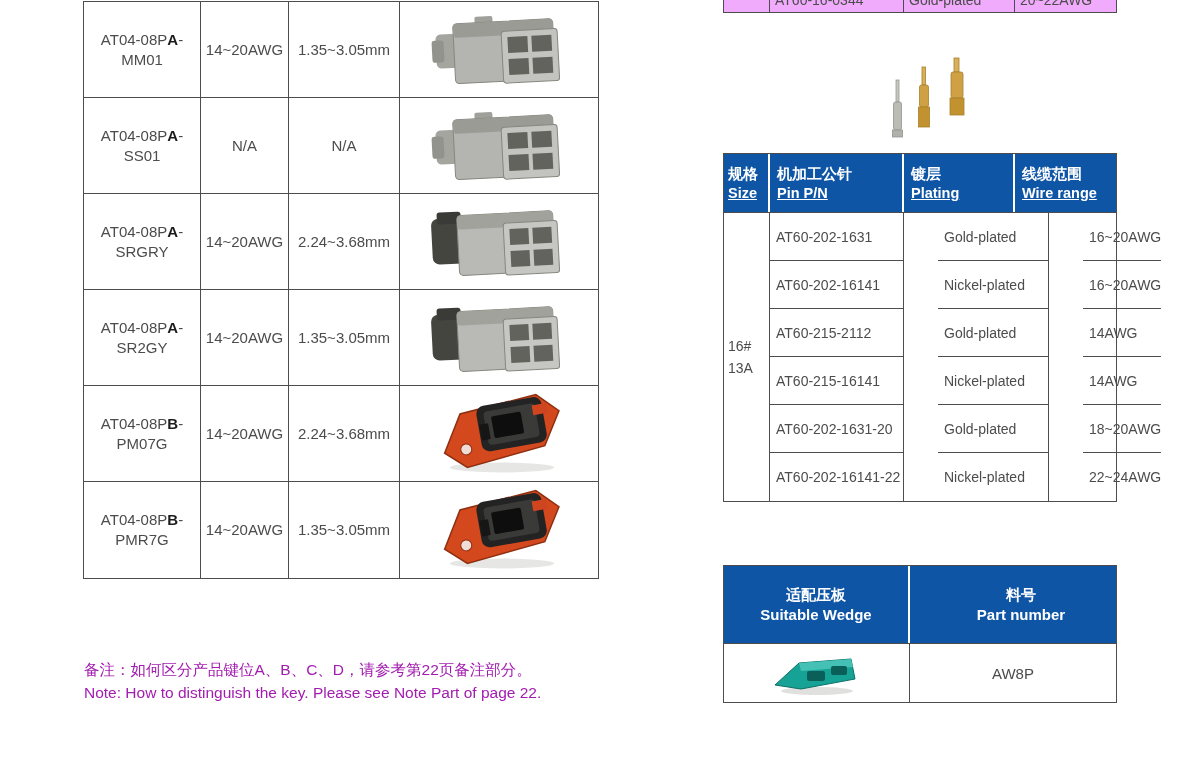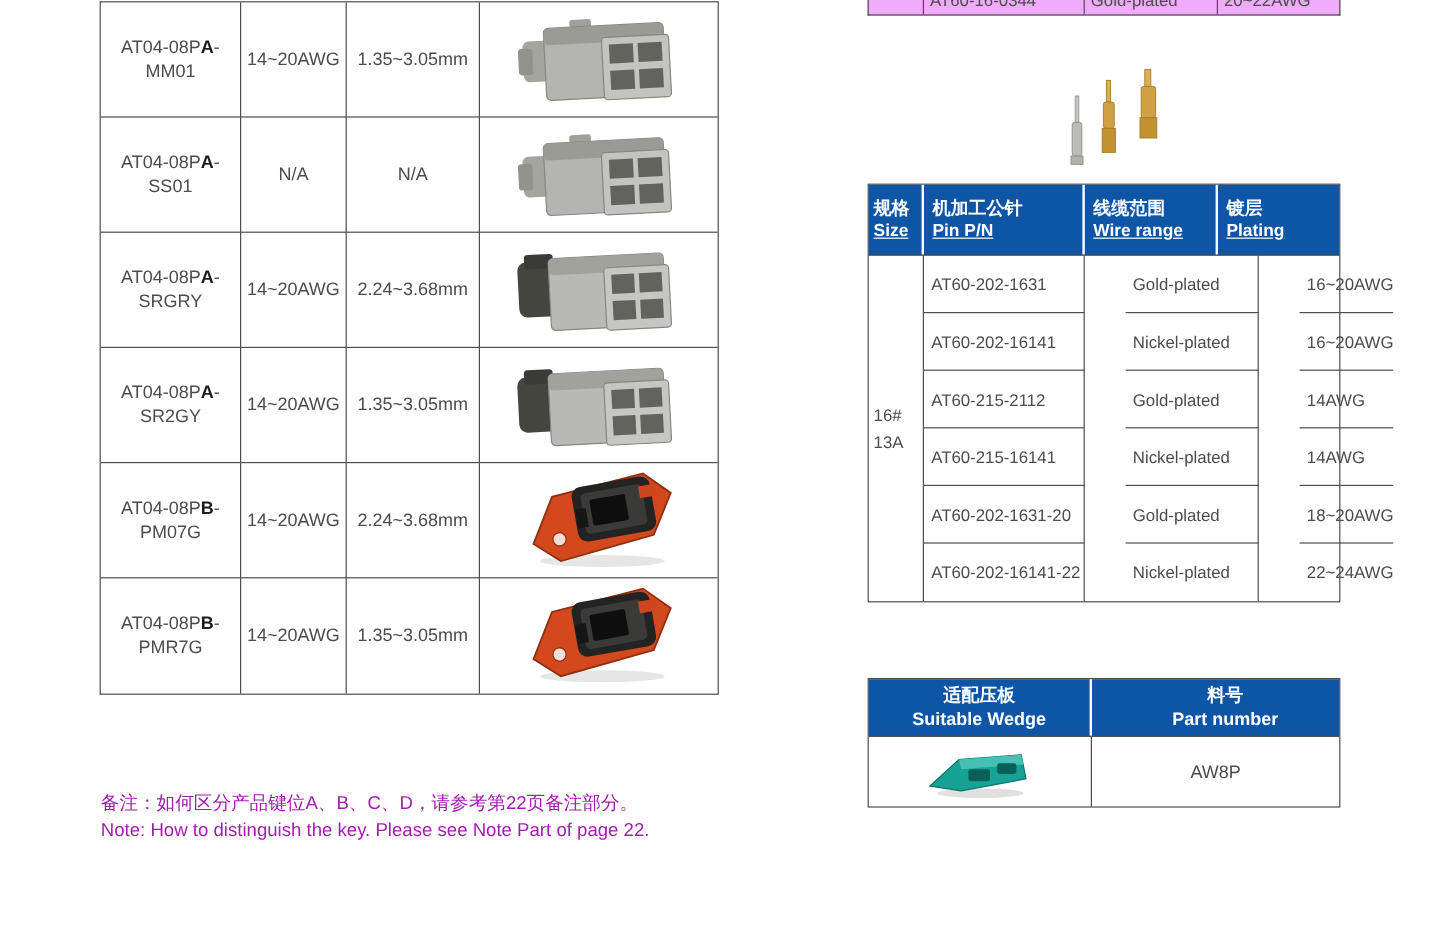--- a/index.html
+++ b/index.html
@@ -57,21 +57,21 @@
   .mrows{ flex:1; }
   .mrow{ display:grid; grid-template-columns:134px 111px auto; height:48px;gap:34px; }
   .mrow>div{ border-right:1.5px solid var(--bd); border-bottom:1.5px solid var(--bd);
     display:flex; align-items:center; padding-left:6px; color:var(--txt); font-size:14px; }
   .mrow>div:last-child{ border-right:none; }
   .mrow:last-child>div{ border-bottom:none; }
 
   
   .wtable{ position:absolute; left:723px; top:565px; width:394px;
     border:1.5px solid var(--bd); background:#fff; }
-  .whead{ display:grid; grid-template-columns:186px auto; height:48px;
+  .whead{ display:grid; grid-template-columns:186px auto; height:78px;
     background:var(--blue); border-bottom:1.5px solid var(--bd);gap:16px; }
   .whead>div{ border-right:2.5px solid #fff; color:#fff; display:flex;
     flex-direction:column; justify-content:center; align-items:center;
     text-align:center; font-weight:bold; }
   .whead>div:last-child{ border-right:none; }
   .whead .zh{ font-size:15px; line-height:21px; }
   .whead .en{ font-size:15px; line-height:20px; }
   .wbody{ display:grid; grid-template-columns:186px auto; height:58px; }
   .wbody>div{ border-right:1.5px solid var(--bd); display:flex; align-items:center;
     justify-content:center; color:var(--txt); font-size:15px; }
@@ -251,26 +251,26 @@
   <div class="mhead">
     <div>
       <span class="zh">规格</span>
       <span class="en">Size</span>
     </div>
     <div>
       <span class="zh">机加工公针</span>
       <span class="en">Pin P/N</span>
     </div>
     <div>
+      <span class="zh">镀层</span>
+      <span class="en">Plating</span>
+    </div>
+    <div>
       <span class="zh">线缆范围</span>
       <span class="en">Wire range</span>
-    </div>
-    <div>
-      <span class="zh">镀层</span>
-      <span class="en">Plating</span>
     </div>
   </div>
   <div class="mbody">
     <div class="msize">
       <span>16#</span>
       <span>13A</span>
     </div>
     <div class="mrows">
       <div class="mrow">
         <div>AT60-202-1631</div>

